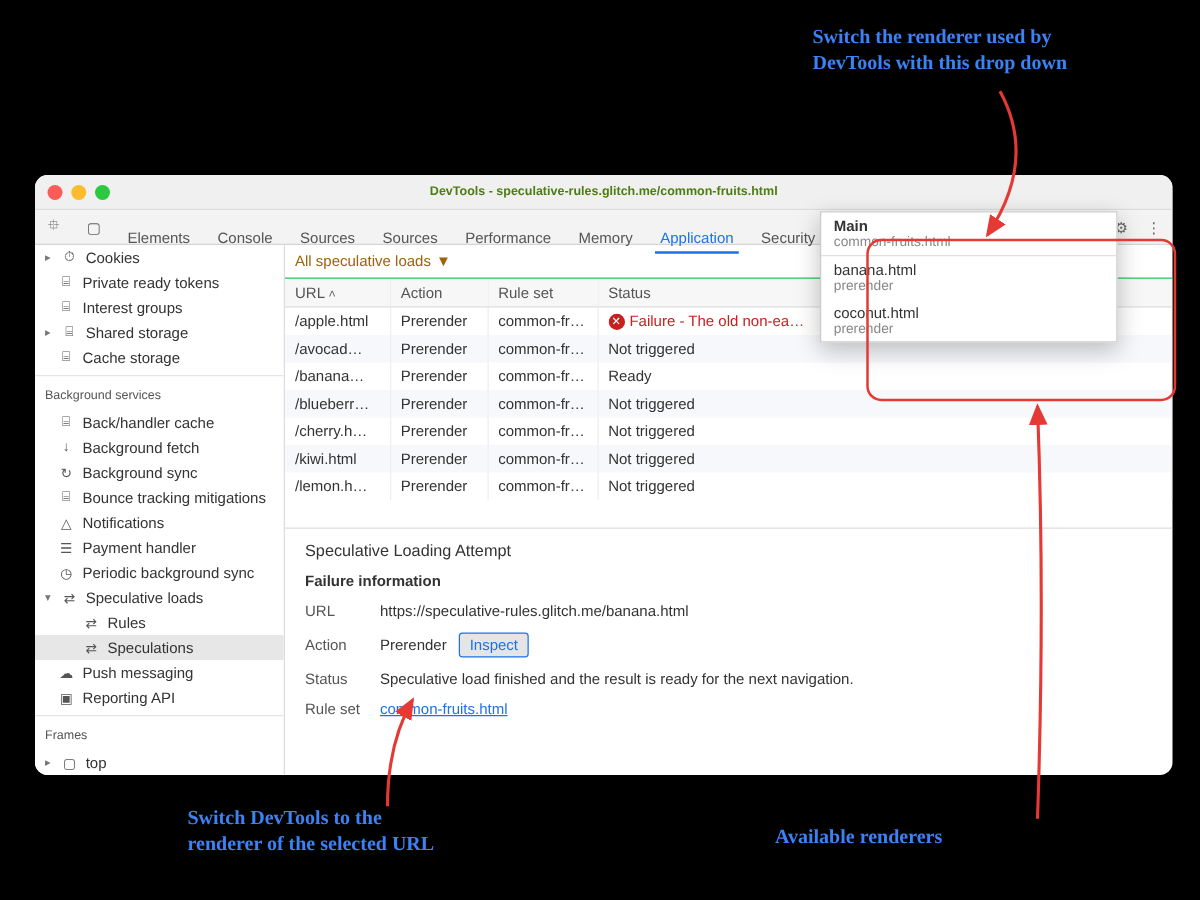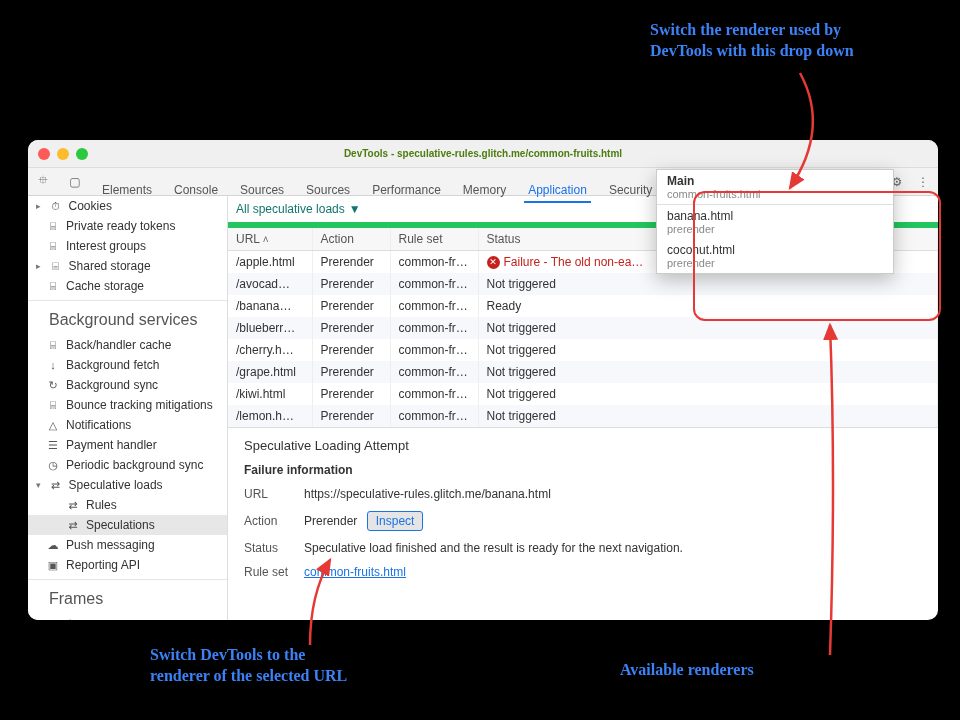--- a/index.html
+++ b/index.html
@@ -66,30 +66,30 @@
   .renderer-btn { color:#555; display:flex; align-items:center; gap:3px; }
   .body { flex:1; display:flex; min-height:0; }
   .sidebar {
     width: 200px;
     border-right: 1px solid #ddd;
     overflow: hidden;
     font-size: 12px;
     color: #333;
     background:#fff;
   }
-  .sidebar .group-head { padding: 6px 21px; color:#555; font-size:16px; }
+  .sidebar .group-head { padding: 6px 8px; color:#555; font-size:10px; }
   .sidebar .item { display:flex; align-items:center; gap:6px; padding:3px 8px 3px 18px; white-space:nowrap; }
   .sidebar .item .glyph { width:14px; text-align:center; color:#555; font-size:11px; }
   .sidebar .item.caret::before { content:"▸"; font-size:9px; color:#777; margin-right:2px; margin-left:-10px; }
   .sidebar .item.caret.open::before { content:"▾"; }
   .sidebar .subitem { padding-left: 38px; display:flex; align-items:center; gap:6px; }
   .sidebar .subitem.sel { background:#e7e7e7; }
   .sidebar .sep { border-top:1px solid #e5e5e5; margin:4px 0; }
   .main { flex:1; display:flex; flex-direction:column; min-width:0; }
-  .filter-row { padding:6px 8px; font-size:12px; color:#0f766e; display:flex; align-items:center; gap:4px; border-bottom:6px solid #22c55e; }
+  .filter-row { padding:6px 8px; font-size:12px; color:#a16207; display:flex; align-items:center; gap:4px; border-bottom:1px solid #22c55e; }
   .table-wrap { overflow:hidden; border-bottom:1px solid #ddd; height: 200px; }
   table { width:100%; border-collapse:collapse; font-size:12px; }
   th, td { text-align:left; padding:4px 8px; border-right:1px solid #eee; overflow:hidden; text-overflow:ellipsis; white-space:nowrap; }
   th { background:#f7f7f7; border-bottom:1px solid #ddd; font-weight:400; color:#555; position:relative; }
   th.sorted::after { content:" ˄"; font-size:10px; color:#666; }
   tbody tr:nth-child(even){ background:#f6f8fb; }
   .col-url{width:84px;} .col-action{width:78px;} .col-rule{width:88px;}
   .status-fail { color:#c5221f; display:flex; align-items:center; gap:4px; }
   .status-fail .x { display:inline-flex; width:13px;height:13px;border-radius:50%;background:#c5221f;color:#fff;align-items:center;justify-content:center;font-size:9px; }
   .detail-pane { flex:1; padding: 10px 16px; overflow:auto; font-size:12px; color:#333; }
@@ -326,26 +326,20 @@
                 <td class="col-rule">common-fr…</td>
                 <td>Not triggered</td>
               </tr>
               <tr>
                 <td class="col-url">/cherry.h…</td>
                 <td class="col-action">Prerender</td>
                 <td class="col-rule">common-fr…</td>
                 <td>Not triggered</td>
               </tr>
               <tr>
-                <td class="col-url">/grape.html</td>
-                <td class="col-action">Prerender</td>
-                <td class="col-rule">common-fr…</td>
-                <td>Not triggered</td>
-              </tr>
-              <tr>
                 <td class="col-url">/kiwi.html</td>
                 <td class="col-action">Prerender</td>
                 <td class="col-rule">common-fr…</td>
                 <td>Not triggered</td>
               </tr>
               <tr>
                 <td class="col-url">/lemon.h…</td>
                 <td class="col-action">Prerender</td>
                 <td class="col-rule">common-fr…</td>
                 <td>Not triggered</td>

